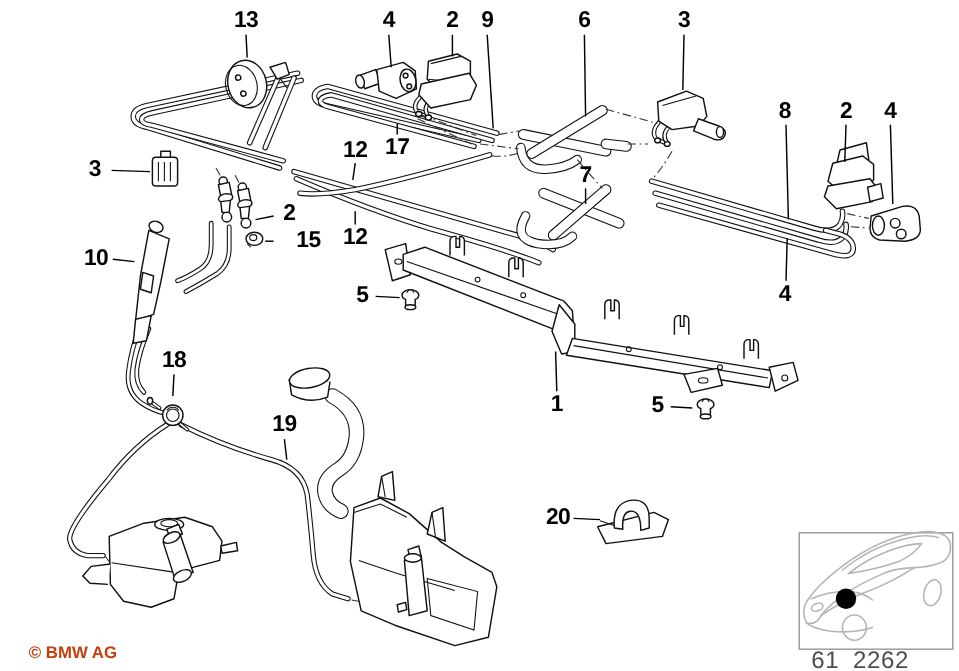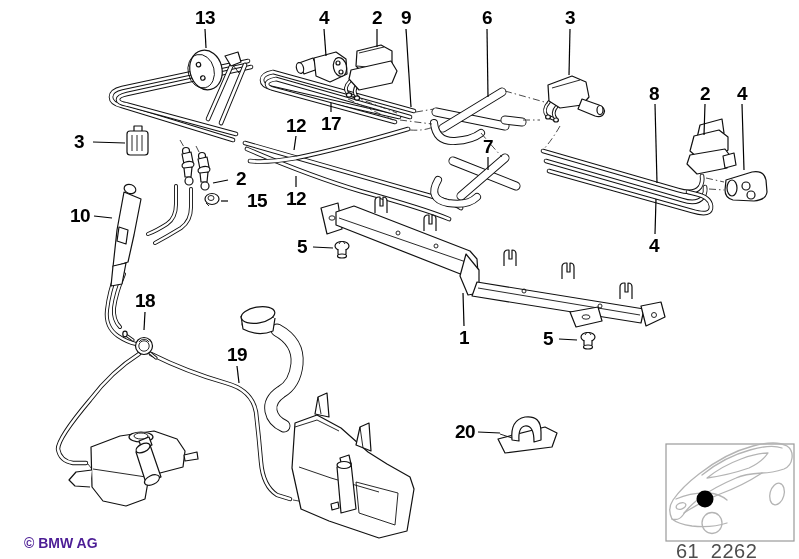--- a/index.html
+++ b/index.html
@@ -1,21 +1,21 @@
 <!DOCTYPE html>
 <html><head>
 <meta charset="utf-8">
 <style>
   html,body{margin:0;padding:0;background:#fff;}
   .stage{position:relative;width:799px;height:559px;background:#fff;overflow:hidden;
          font-family:"Liberation Sans",sans-serif;}
   .stage svg{position:absolute;left:0;top:0;}
   .callout{position:absolute;transform:translate(-50%,-50%);font-weight:bold;
            font-size:19px;line-height:1;color:#000;letter-spacing:-0.5px;white-space:nowrap;}
-  .copyright{position:absolute;left:24px;top:535px;font-weight:bold;font-size:14px;color:#4c1d95;}
+  .copyright{position:absolute;left:24px;top:535px;font-weight:bold;font-size:14px;color:#c2410c;}
   .diagram-code{position:absolute;left:676px;top:540px;font-size:20px;color:#4d4d4d;letter-spacing:0.5px;}
   
   .hx{fill:none;stroke-linecap:round;stroke-linejoin:round;}
   .part{fill:#fff;stroke:#111;stroke-width:1.2;stroke-linejoin:round;}
   .thin{fill:none;stroke:#111;stroke-width:0.9;}
   .dsh{fill:none;stroke:#333;stroke-width:0.9;stroke-dasharray:7 3 1.5 3;}
   .car{fill:none;stroke:#b4b4b4;stroke-width:1.3;stroke-linejoin:round;stroke-linecap:round;}
 </style>
 </head>
 <body>

